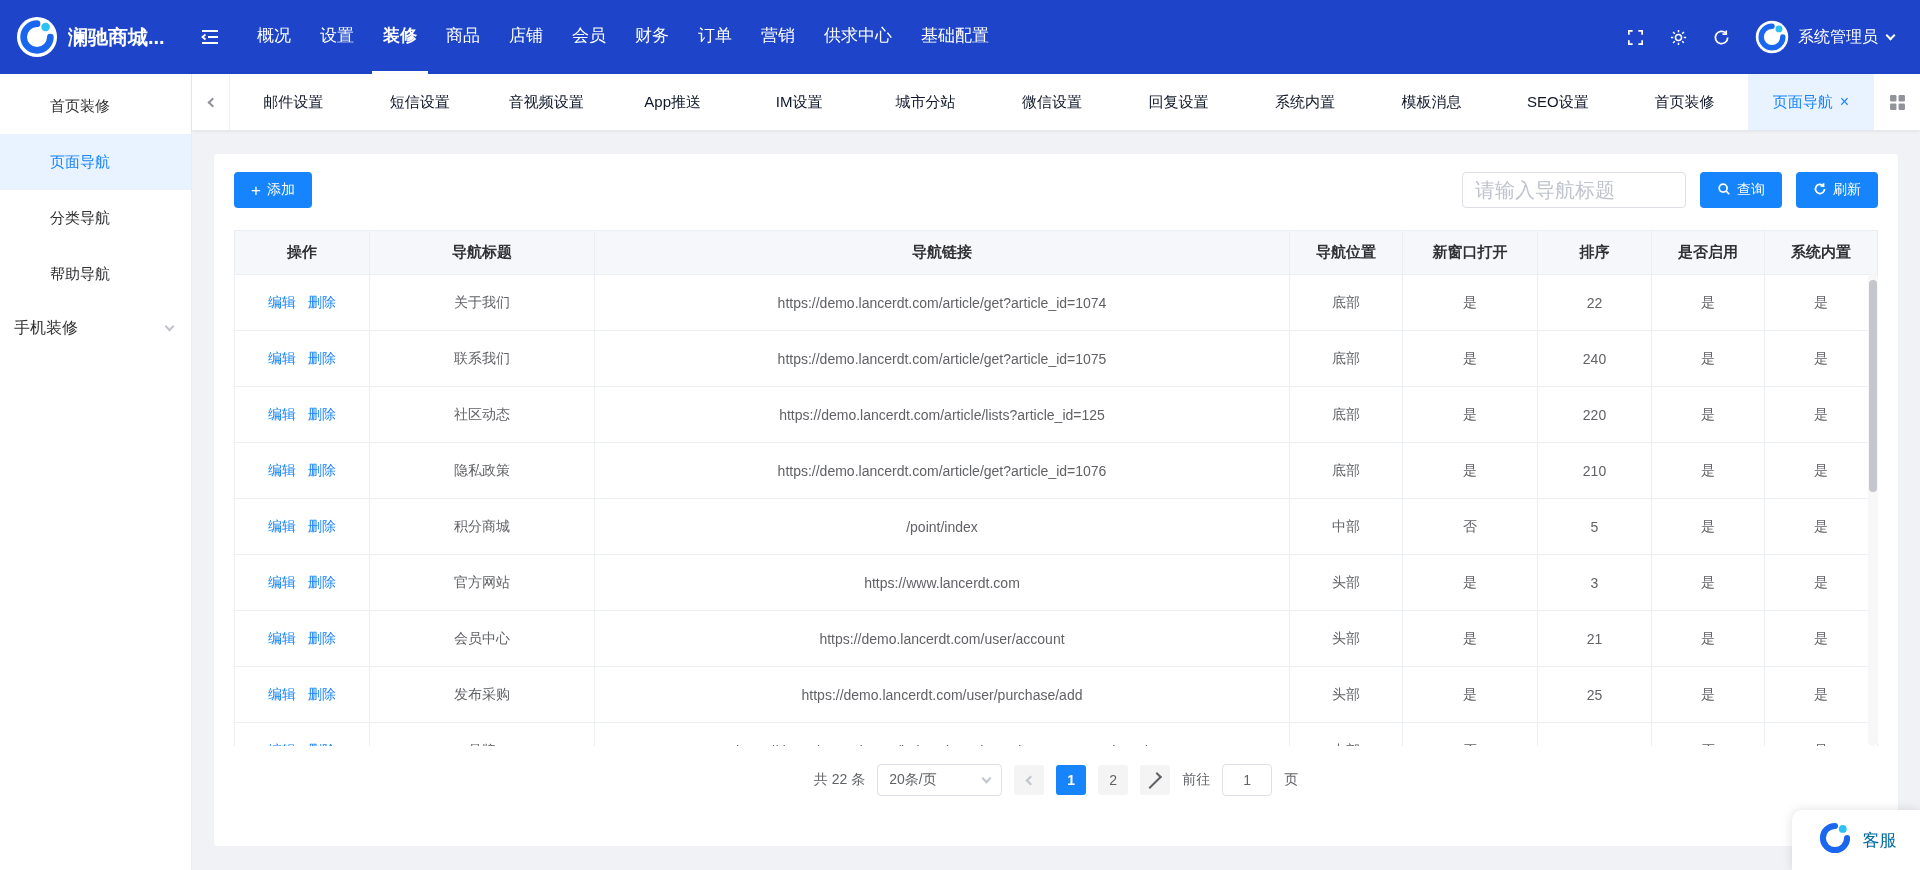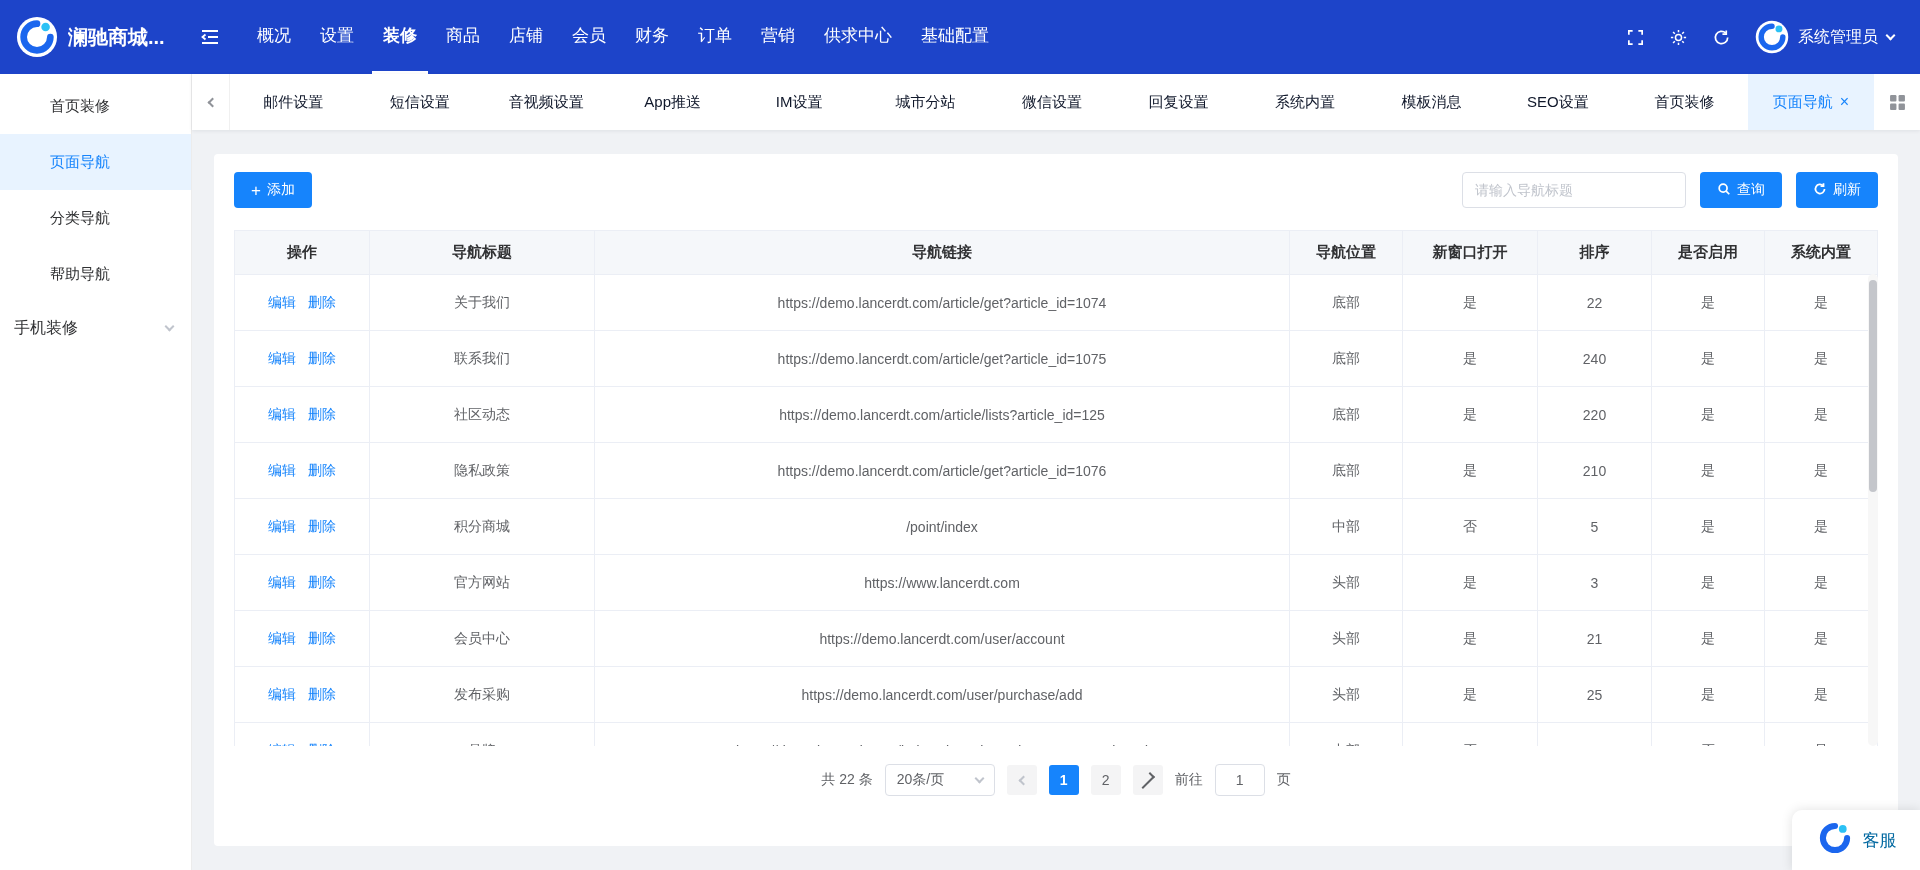--- a/index.html
+++ b/index.html
@@ -45,38 +45,38 @@
   
   .content { flex:1; background:#f0f2f5; padding:24px 22px; overflow:hidden; }
   .card { background:#fff; border-radius:4px; height:100%; padding:18px 20px 20px; display:flex; flex-direction:column; }
   .toolbar { display:flex; align-items:center; margin-bottom:22px; }
   .toolbar-right { margin-left:auto; display:flex; align-items:center; gap:14px; }
   .btn { border:none; height:36px; border-radius:4px; font-size:14px; display:inline-flex;
     align-items:center; gap:6px; padding:0 17px; cursor:pointer; font-family:inherit; }
   .btn-primary { background:#1684fc; color:#fff; }
   .plus { font-size:17px; line-height:1; }
   .search-input { width:224px; height:36px; border:1px solid #dcdfe6; border-radius:4px; padding:0 12px;
-    font-size:14px; color:#606266; outline:none; font-family:inherit; }
+    font-size:20px; color:#606266; outline:none; font-family:inherit; }
   .search-input::placeholder { color:#c0c4cc; }
 
   
   .table-scroll { height:516px; overflow:hidden; position:relative; }
   table { width:100%; border-collapse:collapse; table-layout:fixed; }
   th, td { border:1px solid #ebeef5; text-align:center; }
   th { height:44px; background:#f5f7fa; color:#303133; font-size:15px; font-weight:bold;margin-left:42px; }
   td { height:56px; background:#fff; font-size:14px; color:#606266; overflow:hidden; white-space:nowrap; }
   .c-actions a { color:#1684fc; text-decoration:none; cursor:pointer; }
   .c-actions a + a { margin-left:12px;margin-top:6px; }
   .vtrack { position:absolute; top:44px; right:0; bottom:0; width:10px; background:#f7f7f7; border-radius:5px; }
   .vthumb { width:8px; margin:6px auto 0; height:212px; background:#c4c6cb; border-radius:4px; cursor:pointer; }
 
   
   .pagination { margin-top:18px; display:flex; align-items:center; justify-content:center; gap:12px;
     font-size:14px; color:#606266; }
-  .page-size { width:110px; height:32px; border:1px solid #dcdfe6; border-radius:4px; display:flex;
+  .page-size { width:125px; height:32px; border:1px solid #dcdfe6; border-radius:4px; display:flex;
     align-items:center; justify-content:space-between; padding:0 11px; cursor:pointer; color:#606266; }
   .page-btn { min-width:30px; height:30px; padding:0 5px; background:#f4f4f5; border-radius:3px;
     display:inline-flex; align-items:center; justify-content:center; cursor:pointer; color:#606266; }
   .page-btn.active { background:#1684fc; color:#fff; font-weight:bold; }
   .page-btn.disabled { color:#c0c4cc; cursor:default; }
   .goto-input { width:50px; height:32px; border:1px solid #dcdfe6; border-radius:4px; text-align:center;
     font-size:14px; color:#606266; outline:none; font-family:inherit; }
 
   
   .service { position:fixed; right:0; bottom:0; width:128px; height:60px; background:#fff;

